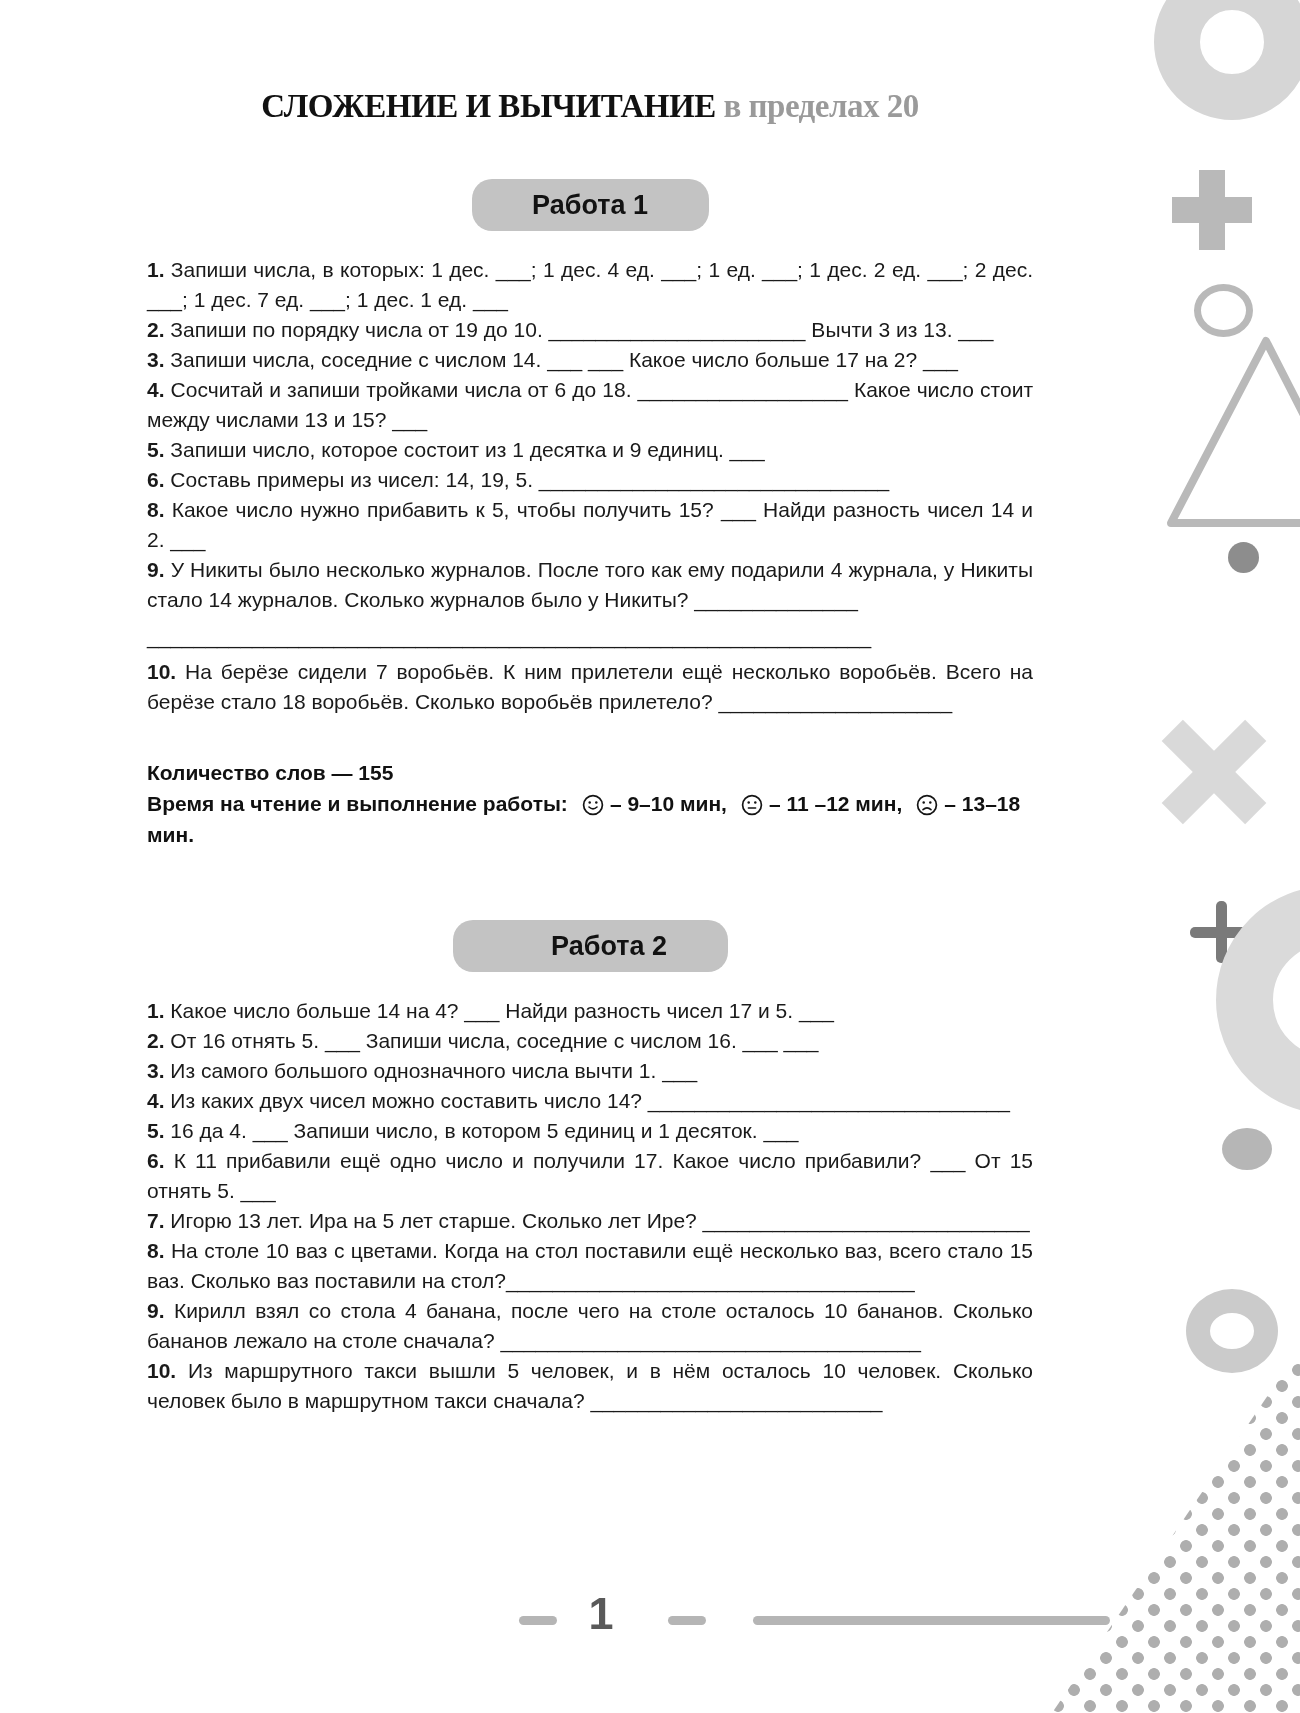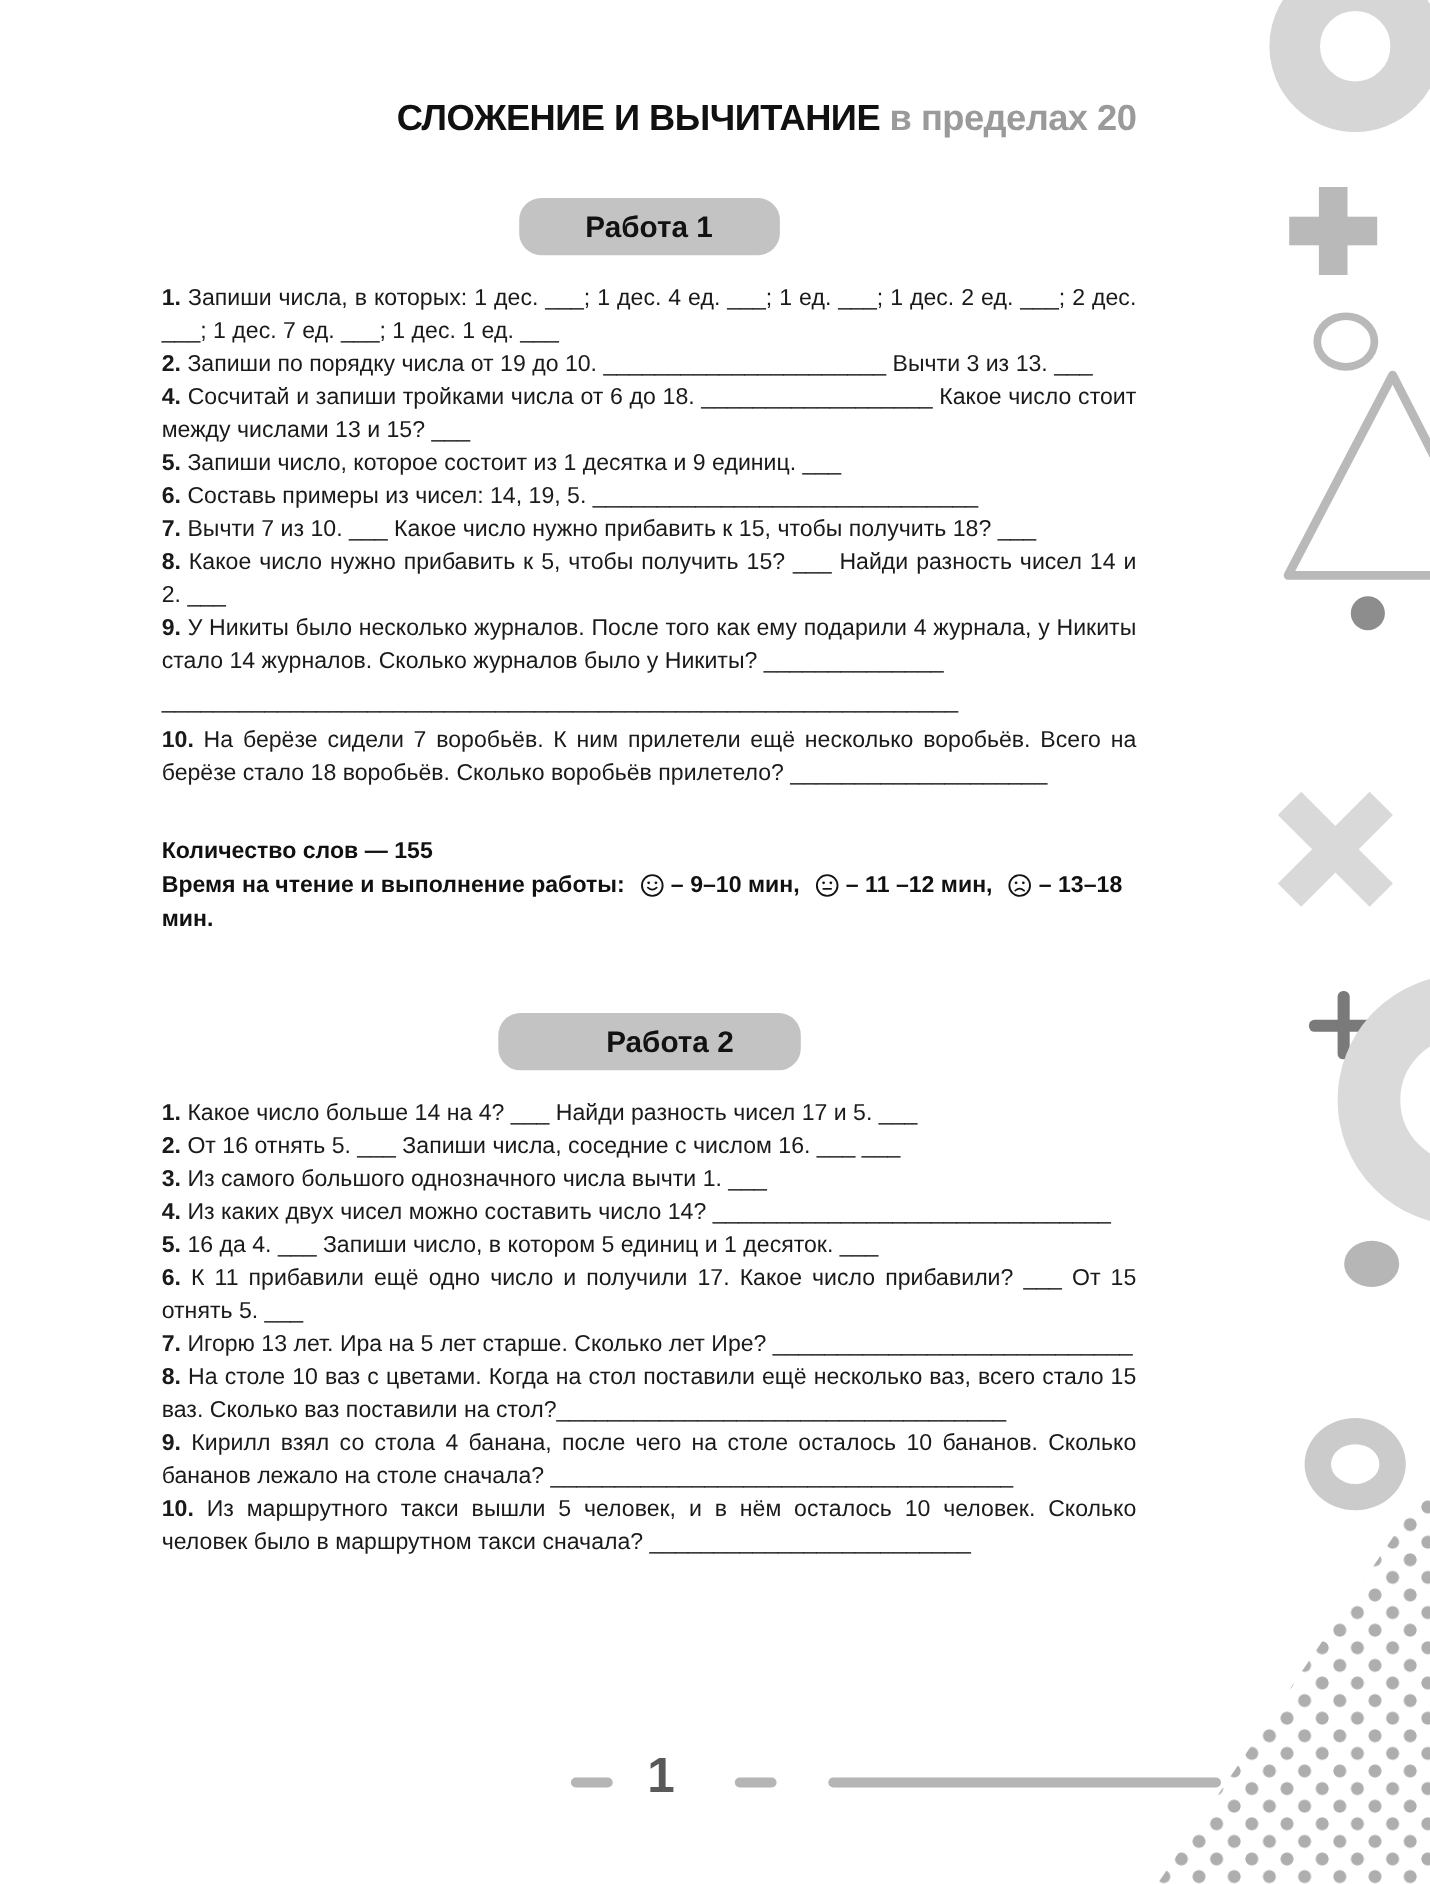--- a/index.html
+++ b/index.html
@@ -1,19 +1,19 @@
 <!DOCTYPE html>
 <html><head>
 <meta charset="utf-8">
 <style>
   html,body{margin:0;padding:0;}
   body{width:1300px;height:1713px;background:#ffffff;font-family:"Liberation Sans",sans-serif;}
   .page{position:relative;width:1300px;height:1713px;overflow:hidden;background:#fff;}
   .content{position:relative;margin-left:147px;width:886px;z-index:2;}
-  .title{margin-top:88px;text-align:right;font-size:33px;font-weight:bold;letter-spacing:-0.5px;color:#111;white-space:nowrap;}
+  .title{margin-top:88px;text-align:center;font-size:33px;font-weight:bold;letter-spacing:-0.5px;color:#111;white-space:nowrap;font-family:Liberation Serif, serif;}
   .title .gray{color:#9a9a9a;}
   .badge{margin:54px auto 0 auto;width:237px;height:52px;background:#c3c3c3;border-radius:20px;
          display:flex;align-items:center;justify-content:center;font-size:27px;font-weight:bold;color:#121212;}
   .badge2{margin-top:70px;padding-left:38px;}
   .tasks{margin-top:24px;}
   .task{margin:0;font-size:21px;line-height:30px;text-align:justify;color:#1a1a1a;overflow-wrap:anywhere;}
   .task b{font-weight:bold;}
   .blank-row{margin:7px 0 5px 0;word-break:break-all;line-height:30px;}
   .meta{margin-top:40px;}
   .meta p{margin:0;font-size:21px;font-weight:bold;color:#111;line-height:31px;}
@@ -78,24 +78,24 @@
   <div class="content">
     <div class="title"><span>СЛОЖЕНИЕ И ВЫЧИТАНИЕ</span><span class="gray"> в пределах 20</span></div>
 
     <section>
       <div class="badge">
           <span>Работа 1</span>
         </div>
       <div class="tasks">
           <p class="task"><b>1. </b>Запиши числа, в которых: 1 дес. ___; 1 дес. 4 ед. ___; 1 ед. ___; 1 дес. 2 ед. ___; 2 дес. ___; 1 дес. 7 ед. ___; 1 дес. 1 ед. ___</p>
           <p class="task"><b>2. </b>Запиши по порядку числа от 19 до 10. ______________________ Вычти 3 из 13. ___</p>
+          <p class="task"><b>3. </b>Запиши числа, соседние с числом 14. ___ ___ Какое число больше 17 на 2? ___</p>
           <p class="task"><b>4. </b>Сосчитай и запиши тройками числа от 6 до 18. __________________ Какое число стоит между числами 13 и 15? ___</p>
           <p class="task"><b>5. </b>Запиши число, которое состоит из 1 десятка и 9 единиц. ___</p>
           <p class="task"><b>6. </b>Составь примеры из чисел: 14, 19, 5. ______________________________</p>
-          <p class="task"><b>7. </b>Вычти 7 из 10. ___ Какое число нужно прибавить к 15, чтобы получить 18? ___</p>
           <p class="task"><b>8. </b>Какое число нужно прибавить к 5, чтобы получить 15? ___ Найди разность чисел 14 и 2. ___</p>
           <p class="task"><b>9. </b>У Никиты было несколько журналов. После того как ему подарили 4 журнала, у Никиты стало 14 журналов. Сколько журналов было у Никиты? ______________</p>
           <p class="task blank-row">______________________________________________________________</p>
           <p class="task"><b>10. </b>На берёзе сидели 7 воробьёв. К ним прилетели ещё несколько воробьёв. Всего на берёзе стало 18 воробьёв. Сколько воробьёв прилетело? ____________________</p>
         </div>
       <div class="meta">
         <p class="wc">Количество слов — 155</p>
         <p class="time">
           <span class="seg">Время на чтение и выполнение работы:</span><svg class="face" width="22" height="22" viewBox="0 0 22 22">
               <circle cx="11" cy="11" r="9.4" fill="none" stroke="#141414" stroke-width="1.7"></circle>

